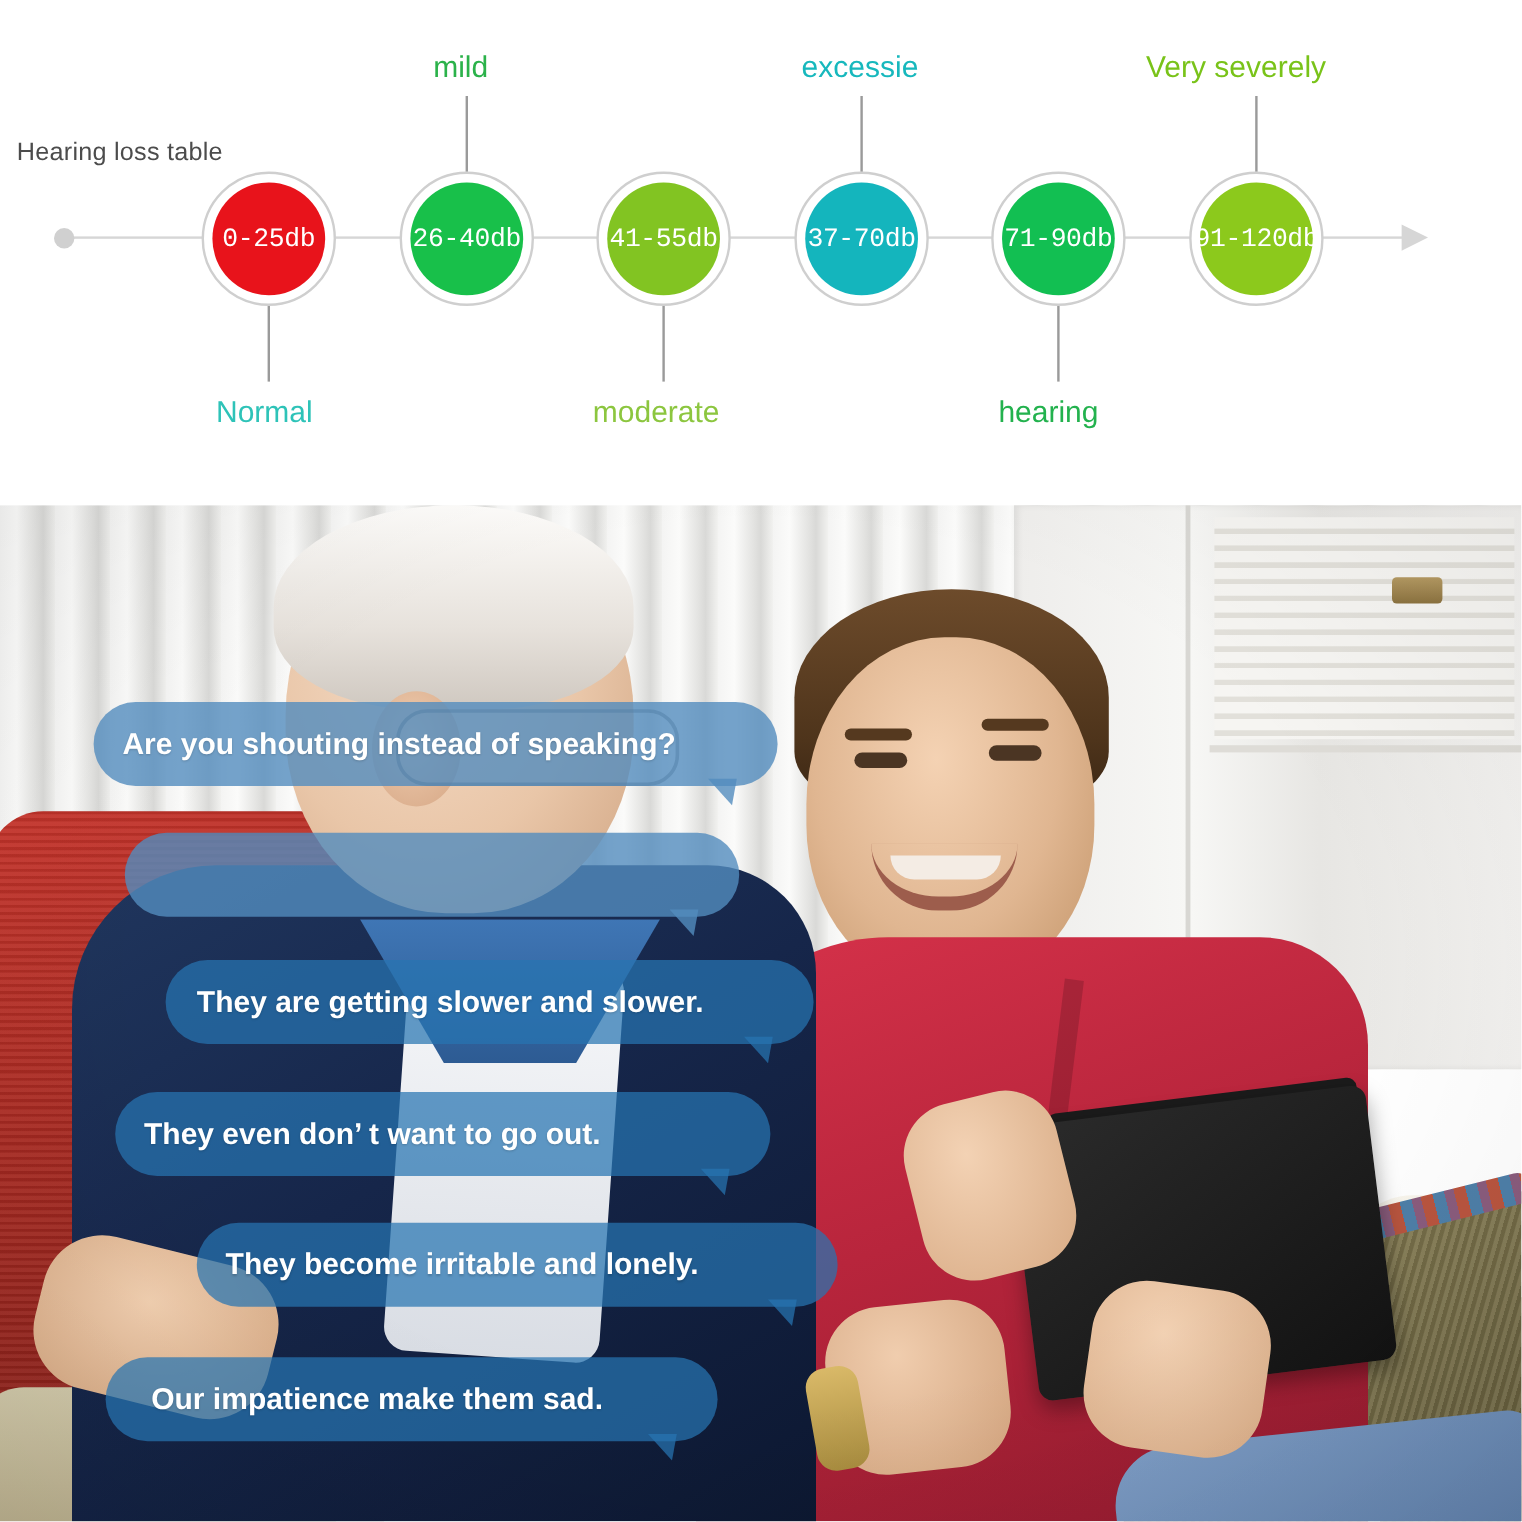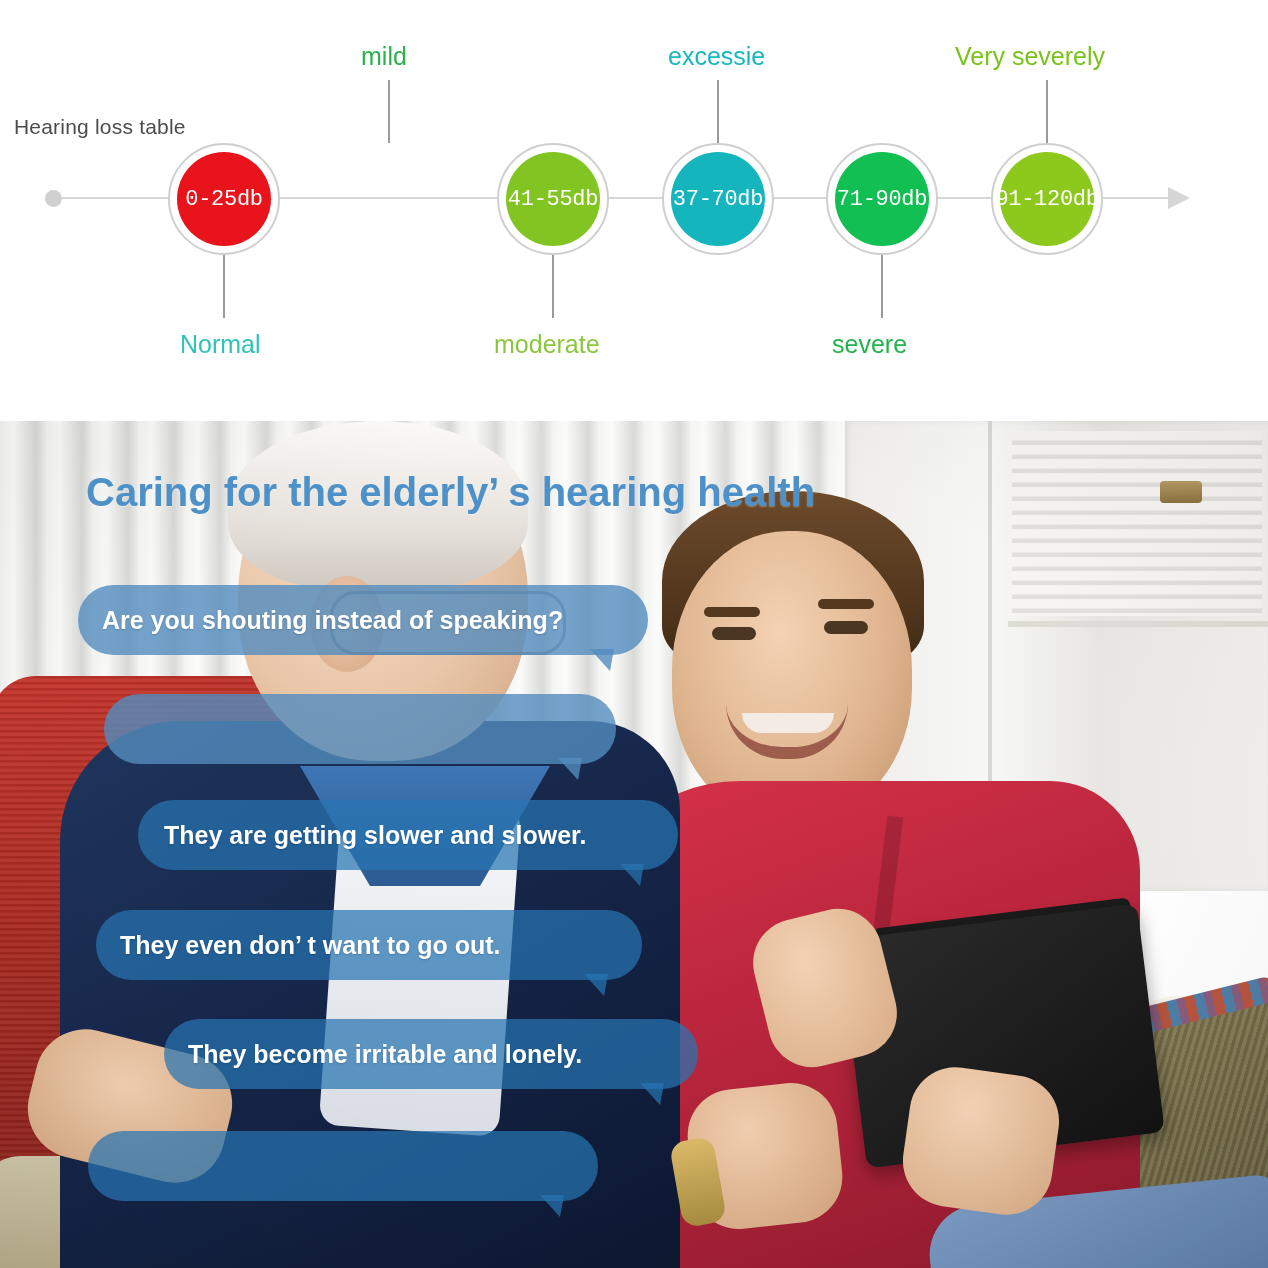--- a/index.html
+++ b/index.html
@@ -266,20 +266,25 @@
     <div class="axis-arrow"></div>
 
     <div class="node" style="left:168px">
       <div class="ring"></div>
       <div class="disc" style="background:#e8131b"></div>
       <div class="node-label">0-25db</div>
     </div>
     <div class="stem down" style="left:223px"></div>
     <div class="cap down" style="left:180px;color:#2ec3b8">Normal</div>
 
+    <div class="node" style="left:333px">
+      <div class="ring"></div>
+      <div class="disc" style="background:#18c04a"></div>
+      <div class="node-label">26-40db</div>
+    </div>
     <div class="stem up" style="left:388px"></div>
     <div class="cap up" style="left:361px;color:#2bb24a">mild</div>
 
     <div class="node" style="left:497px">
       <div class="ring"></div>
       <div class="disc" style="background:#82c422"></div>
       <div class="node-label">41-55db</div>
     </div>
     <div class="stem down" style="left:552px"></div>
     <div class="cap down" style="left:494px;color:#8cc63f">moderate</div>
@@ -291,21 +296,21 @@
     </div>
     <div class="stem up" style="left:717px"></div>
     <div class="cap up" style="left:668px;color:#17b8bd">excessie</div>
 
     <div class="node" style="left:826px">
       <div class="ring"></div>
       <div class="disc" style="background:#12bf52"></div>
       <div class="node-label">71-90db</div>
     </div>
     <div class="stem down" style="left:881px"></div>
-    <div class="cap down" style="left:832px;color:#23b24e">severe</div>
+    <div class="cap down" style="left:832px;color:#23b24e">hearing</div>
 
     <div class="node" style="left:991px">
       <div class="ring"></div>
       <div class="disc" style="background:#8cc91c"></div>
       <div class="node-label">91-120db</div>
     </div>
     <div class="stem up" style="left:1046px"></div>
     <div class="cap up" style="left:955px;color:#79c319">Very severely</div>
   </div>
 
@@ -351,21 +356,20 @@
     <div class="ph-jeans"></div>
     <div class="ph-tablet-lip"></div>
     <div class="ph-tablet"></div>
     <div class="ph-hand1"></div>
     <div class="ph-hand2"></div>
     <div class="ph-hand3"></div>
     <div class="ph-watch"></div>
     <div class="ph-soft"></div>
   </div>
 
-  <div id="headline">Caring for the elderly’  s hearing health</div>
 
   <div class="bubble soft" style="left:78px;top:585px;width:570px;padding-left:24px">
     <span class="btext">Are you shouting instead of speaking?</span>
     <span class="tail"></span>
   </div>
 
   <div class="bubble soft" style="left:104px;top:694px;width:512px;padding-left:22px">
     <span class="tail"></span>
   </div>
 
@@ -378,16 +382,17 @@
     <span class="btext">They are getting slower and slower.</span>
     <span class="tail"></span>
   </div>
 
   <div class="bubble" style="left:164px;top:1019px;width:534px;padding-left:24px">
     <span class="btext">They become irritable and lonely.</span>
     <span class="tail"></span>
   </div>
 
   <div class="bubble" style="left:88px;top:1131px;width:510px;padding-left:38px">
+    <span class="btext">Our impatience make them sad.</span>
     <span class="tail"></span>
   </div>
 
 </div>
 
 </body></html>

